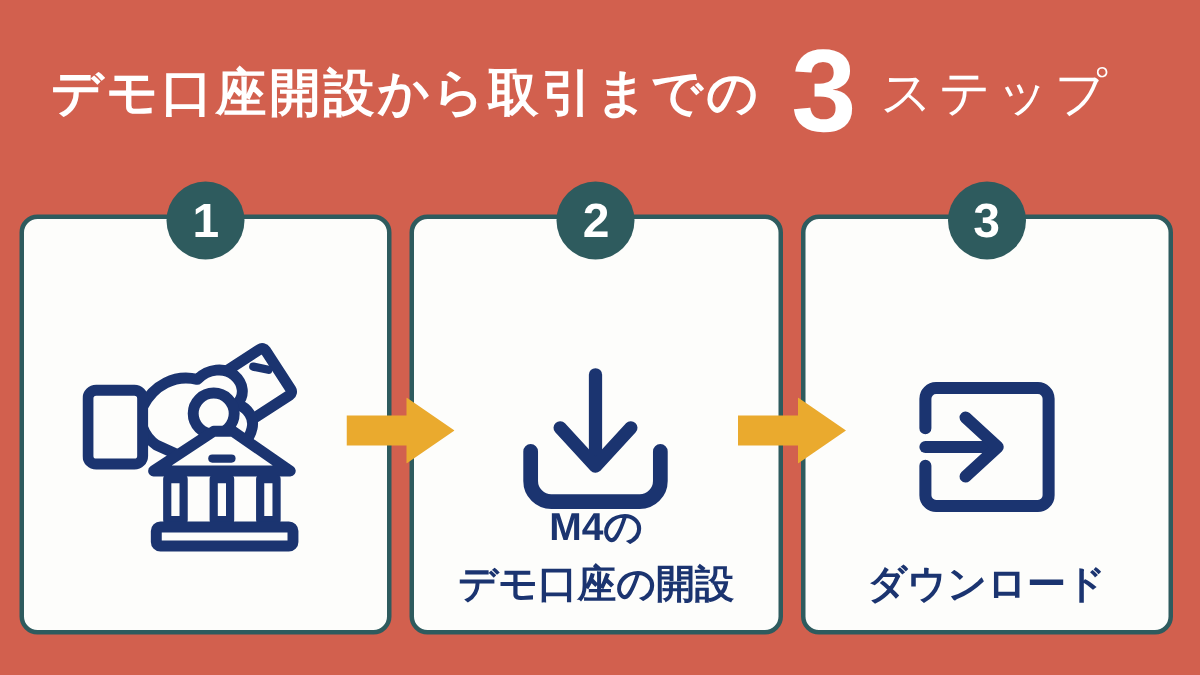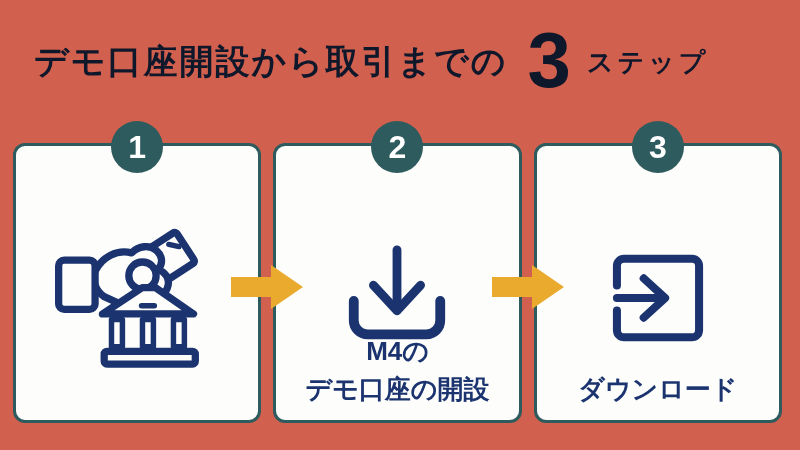--- a/index.html
+++ b/index.html
@@ -4,31 +4,31 @@
 <style>
   html,body{margin:0;padding:0;}
   body{font-family:"Liberation Sans","DejaVu Sans",sans-serif;}
   .stage{
     position:relative;width:800px;height:450px;overflow:hidden;
     background:#d2604e;
   }
   
   .title-row{
     position:absolute;left:34px;top:26px;height:72px;
-    display:flex;align-items:center;color:#0f172a;
+    display:flex;align-items:center;color:#ffffff;
   }
   .title-prefix{
     font-size:34px;font-weight:700;letter-spacing:2px;white-space:nowrap;
   }
   .title-number{
     font-size:78px;font-weight:700;line-height:1;margin:0 16px 0 20px;
     position:relative;top:-2px;
   }
   .title-suffix{
-    font-size:26px;font-weight:700;letter-spacing:4px;white-space:nowrap;
+    font-size:34px;font-weight:400;letter-spacing:4px;white-space:nowrap;
   }
   
   .cards{
     position:absolute;left:13px;top:143px;width:769px;height:280px;
     display:flex;gap:12px;
   }
   .card{
     flex:1;position:relative;box-sizing:border-box;
     background:#fdfdfb;border:3px solid #2e5b5e;border-radius:12px;
     display:flex;flex-direction:column;align-items:center;

